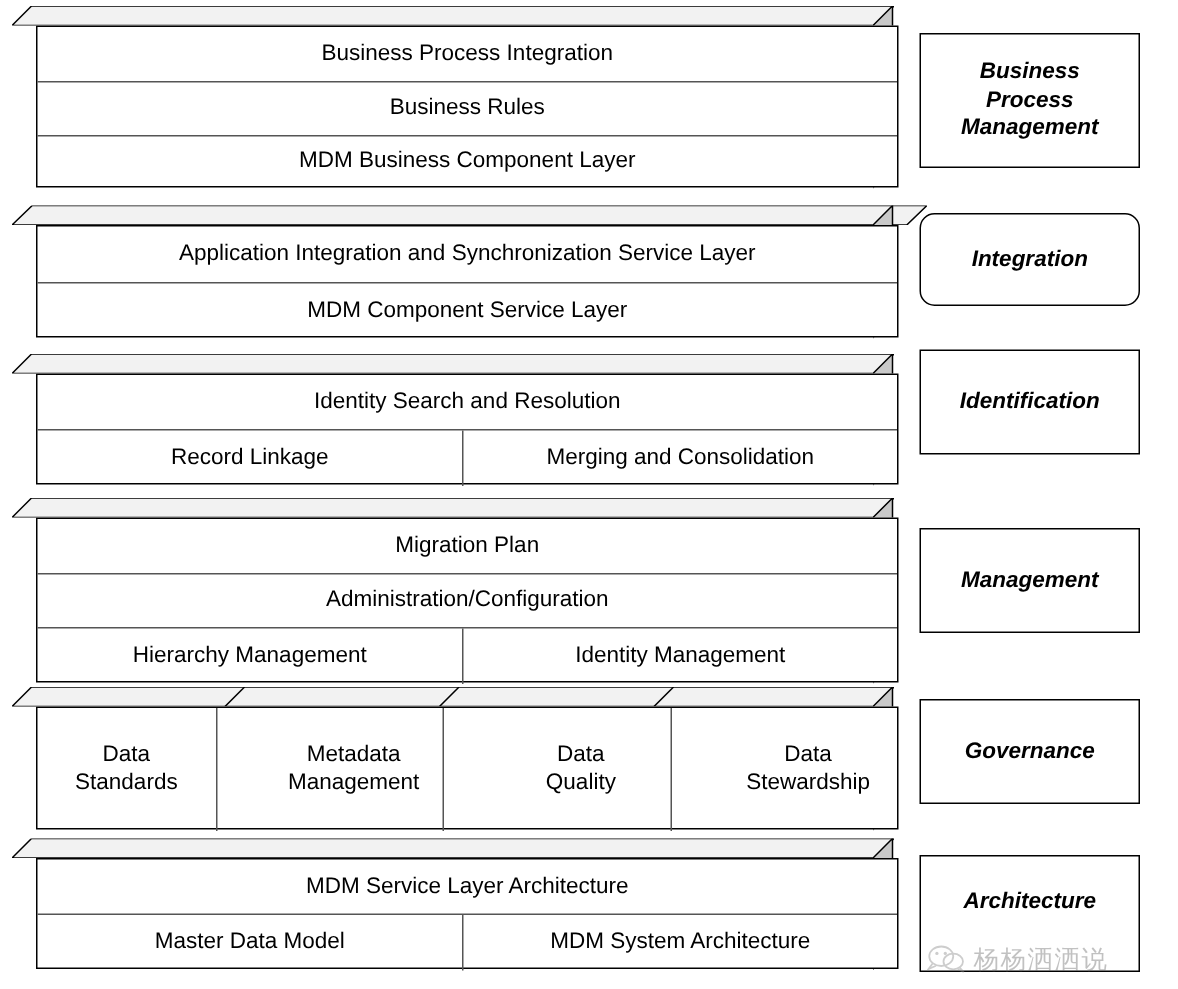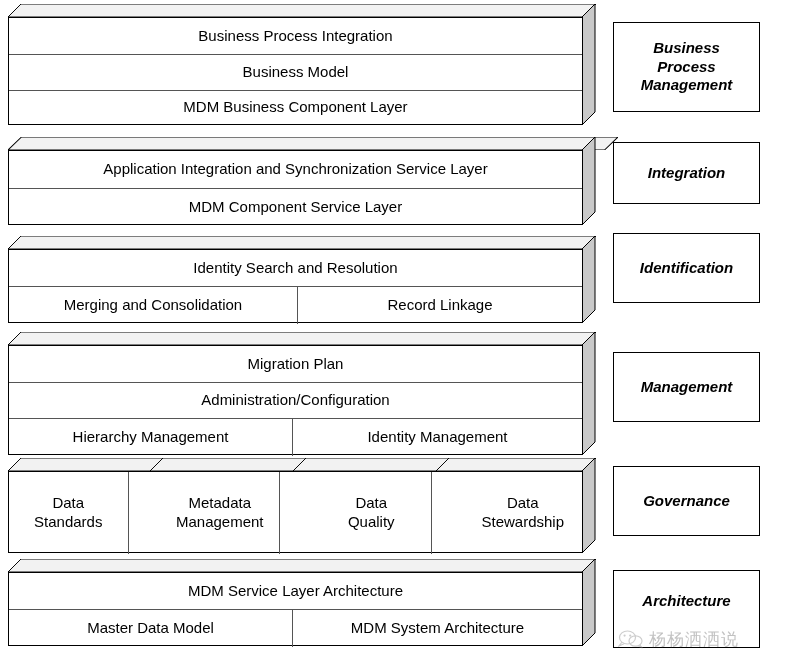--- a/index.html
+++ b/index.html
@@ -20,21 +20,21 @@
   
   .block .top-face{
     position:absolute;
     top:0;left:0;
     height:13px;
     width:100%;
     pointer-events:none;
   }
   .block .body{
     position:absolute;
-    top:13px;left:0;
+    top:13px;left:16px;
     border:1px solid #000;
     background:#ffffff;
     box-sizing:border-box;
   }
   .row{
     display:flex;
     border-bottom:1px solid #555;
     box-sizing:border-box;
   }
   .row:last-child{border-bottom:none;}
@@ -112,21 +112,21 @@
       <polygon points="0,14 13,0 588,0 575,14" fill="#f2f2f2" stroke="#000" stroke-width="1"></polygon>
     </svg>
     <svg class="side-face" style="left:574px;top:0px;" width="14" height="122" viewBox="0 0 14 122" preserveAspectRatio="none">
       <polygon points="0,13 13,0 13,108 0,121" fill="#c9c9c9" stroke="#000" stroke-width="1"></polygon>
     </svg>
     <div class="body" style="width:575px;height:108px;">
       <div class="row" style="height:37px;">
         <div class="cell">Business Process Integration</div>
       </div>
       <div class="row" style="height:36px;">
-        <div class="cell">Business Model</div>
+        <div class="cell">Business Rules</div>
       </div>
       <div class="row" style="height:33px;">
         <div class="cell">MDM Business Component Layer</div>
       </div>
     </div>
   </div>
 
   <div class="block" style="top:137px;width:610px;height:89px;">
     <svg class="top-face" width="588" height="14" viewBox="0 0 588 14" preserveAspectRatio="none">
       <polygon points="0,14 13,0 588,0 575,14" fill="#f2f2f2" stroke="#000" stroke-width="1"></polygon>
@@ -149,22 +149,22 @@
       <polygon points="0,14 13,0 588,0 575,14" fill="#f2f2f2" stroke="#000" stroke-width="1"></polygon>
     </svg>
     <svg class="side-face" style="left:574px;top:0px;" width="14" height="88" viewBox="0 0 14 88" preserveAspectRatio="none">
       <polygon points="0,13 13,0 13,74 0,87" fill="#c9c9c9" stroke="#000" stroke-width="1"></polygon>
     </svg>
     <div class="body" style="width:575px;height:74px;">
       <div class="row" style="height:37px;">
         <div class="cell">Identity Search and Resolution</div>
       </div>
       <div class="row" style="height:37px;">
+        <div class="cell" style="flex:0 0 284px;">Record Linkage</div>
         <div class="cell">Merging and Consolidation</div>
-        <div class="cell" style="flex:0 0 284px;">Record Linkage</div>
       </div>
     </div>
   </div>
 
   <div class="block" style="top:332px;width:588px;height:124px;">
     <svg class="top-face" width="588" height="14" viewBox="0 0 588 14" preserveAspectRatio="none">
       <polygon points="0,14 13,0 588,0 575,14" fill="#f2f2f2" stroke="#000" stroke-width="1"></polygon>
     </svg>
     <svg class="side-face" style="left:574px;top:0px;" width="14" height="124" viewBox="0 0 14 124" preserveAspectRatio="none">
       <polygon points="0,13 13,0 13,110 0,123" fill="#c9c9c9" stroke="#000" stroke-width="1"></polygon>
@@ -218,21 +218,21 @@
         <div class="cell" style="flex:0 0 284px;">Master Data Model</div>
         <div class="cell">MDM System Architecture</div>
       </div>
     </div>
   </div>
 
   <div class="cat-box" style="left:613px;top:22px;width:147px;height:90px;">
     <span class="cat-label">Business<br>Process<br>Management</span>
   </div>
 
-  <div class="cat-box" style="left:613px;top:142px;width:147px;height:62px;">
+  <div class="cat-box" style="left:613px;top:142px;width:147px;height:62px;border-radius:10px;">
     <span class="cat-label">Integration</span>
   </div>
 
   <div class="cat-box" style="left:613px;top:233px;width:147px;height:70px;">
     <span class="cat-label">Identification</span>
   </div>
 
   <div class="cat-box" style="left:613px;top:352px;width:147px;height:70px;">
     <span class="cat-label">Management</span>
   </div>

